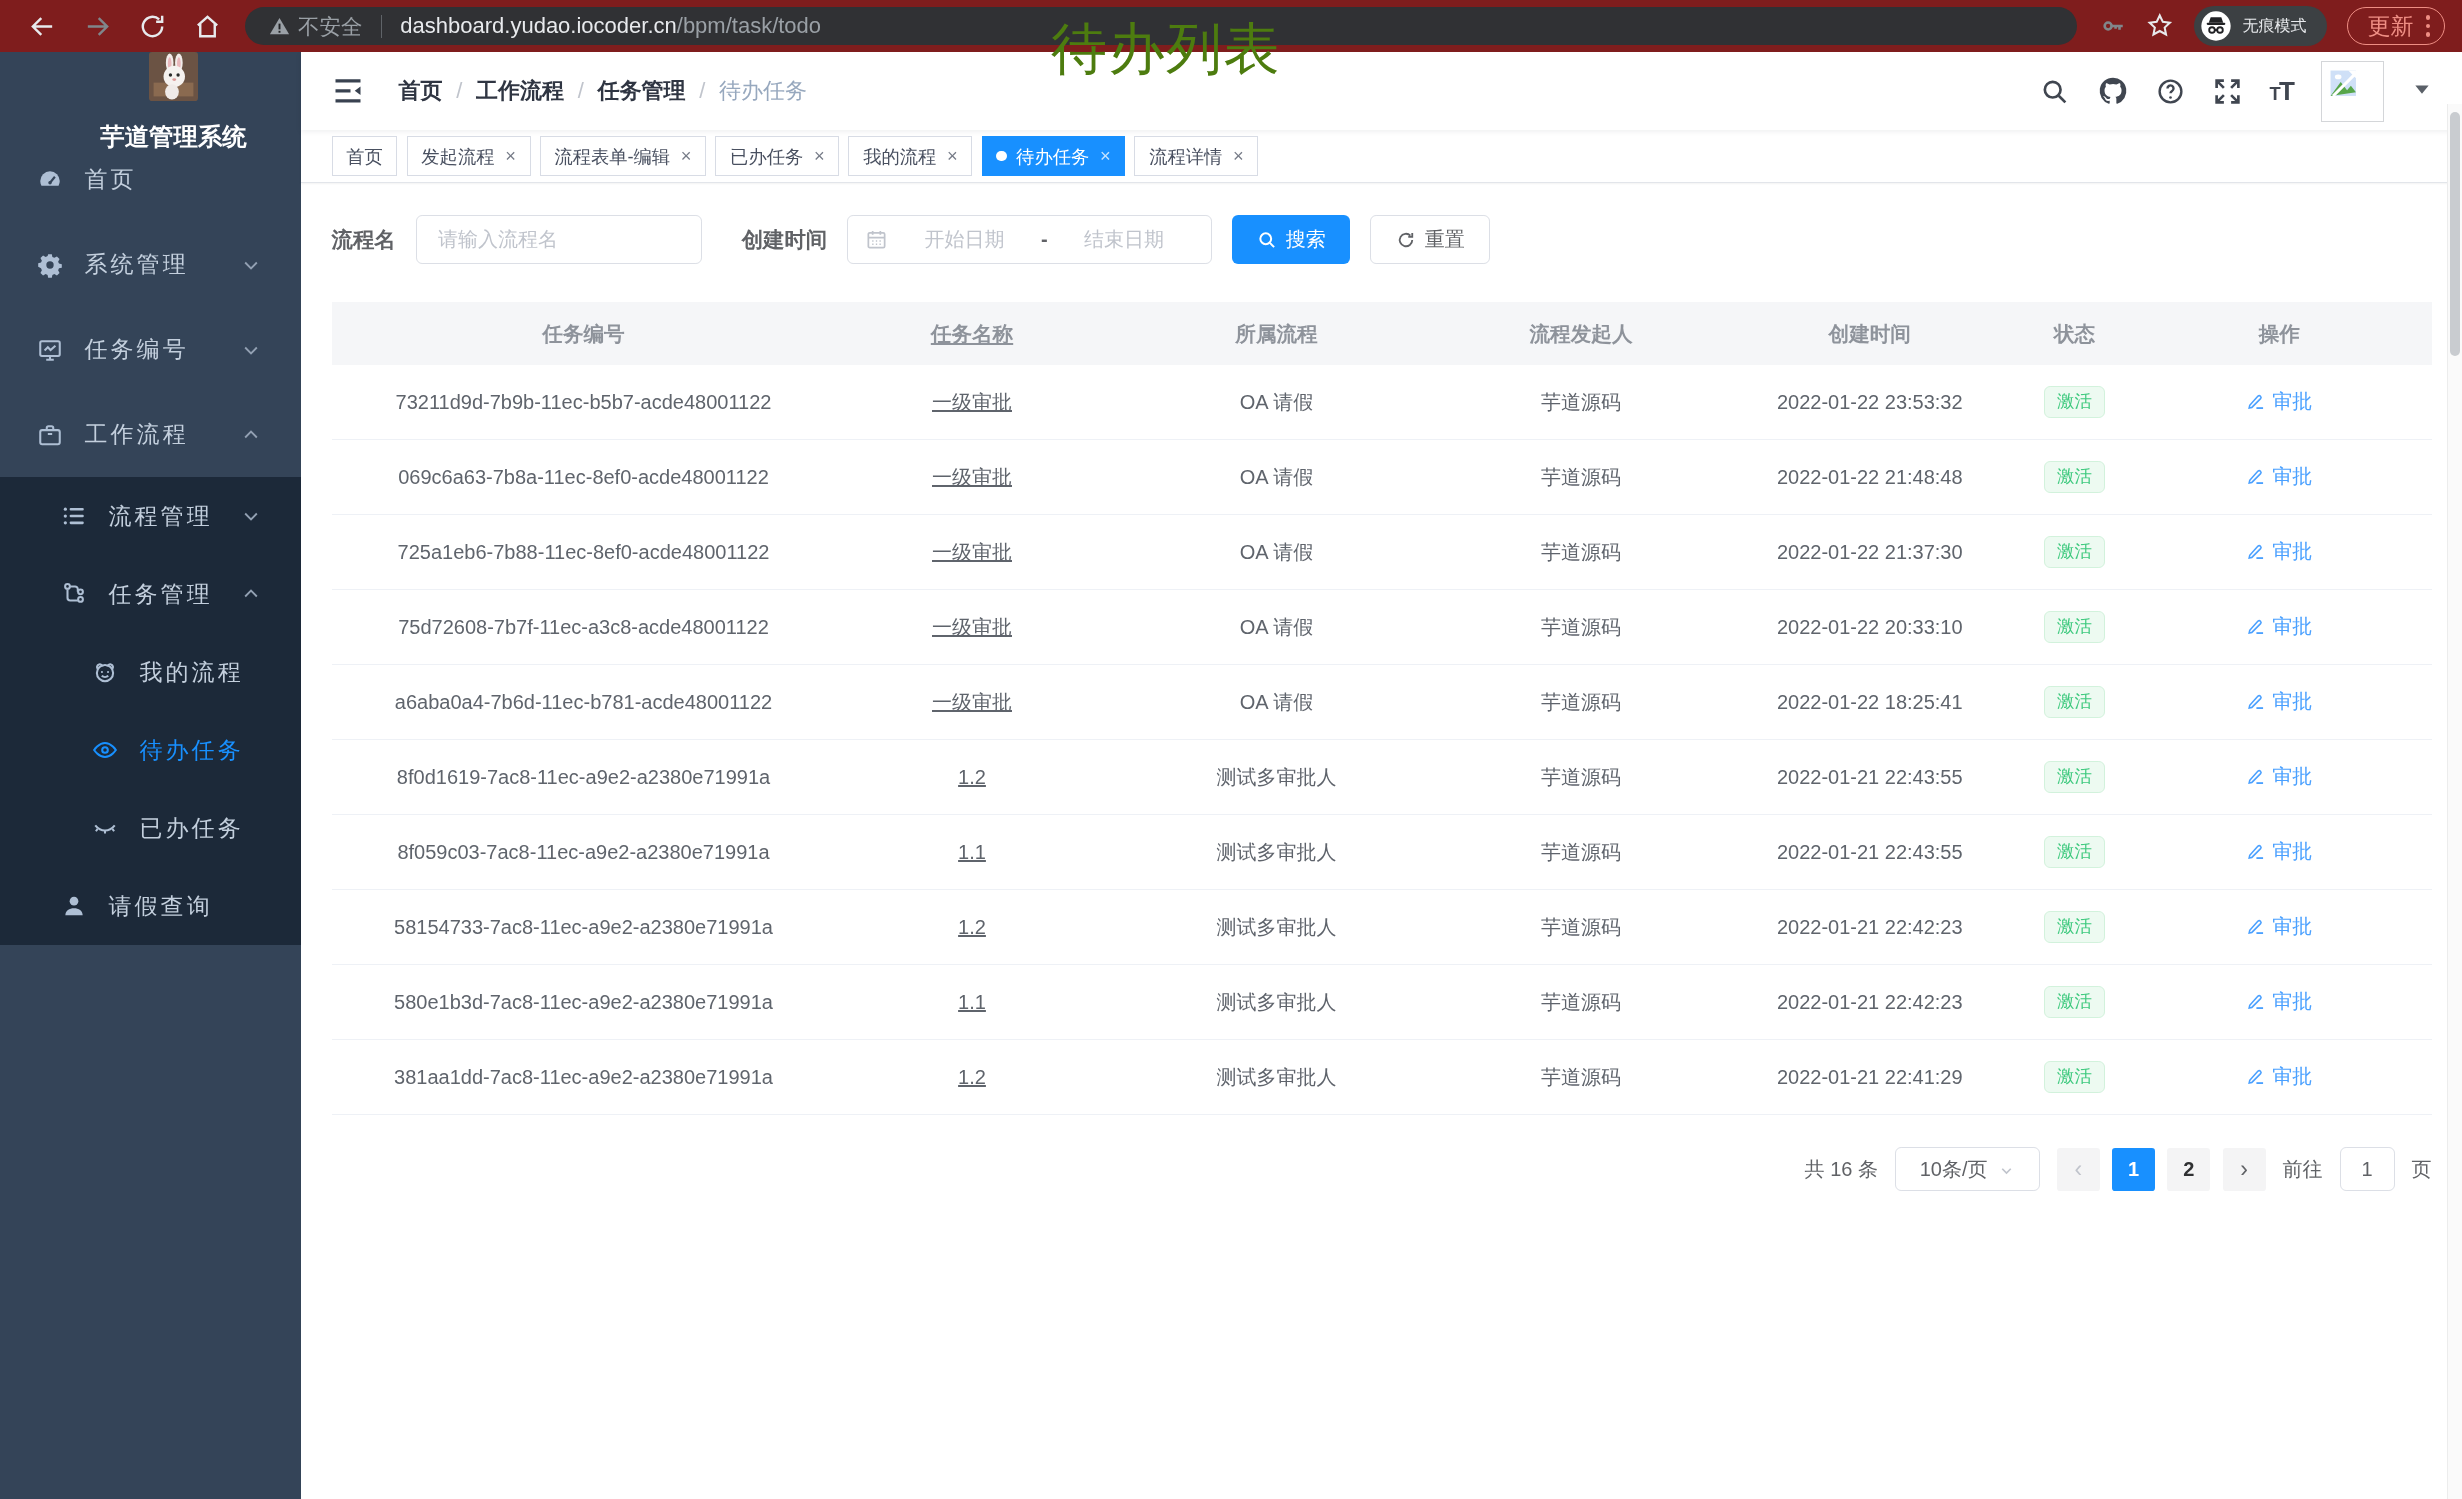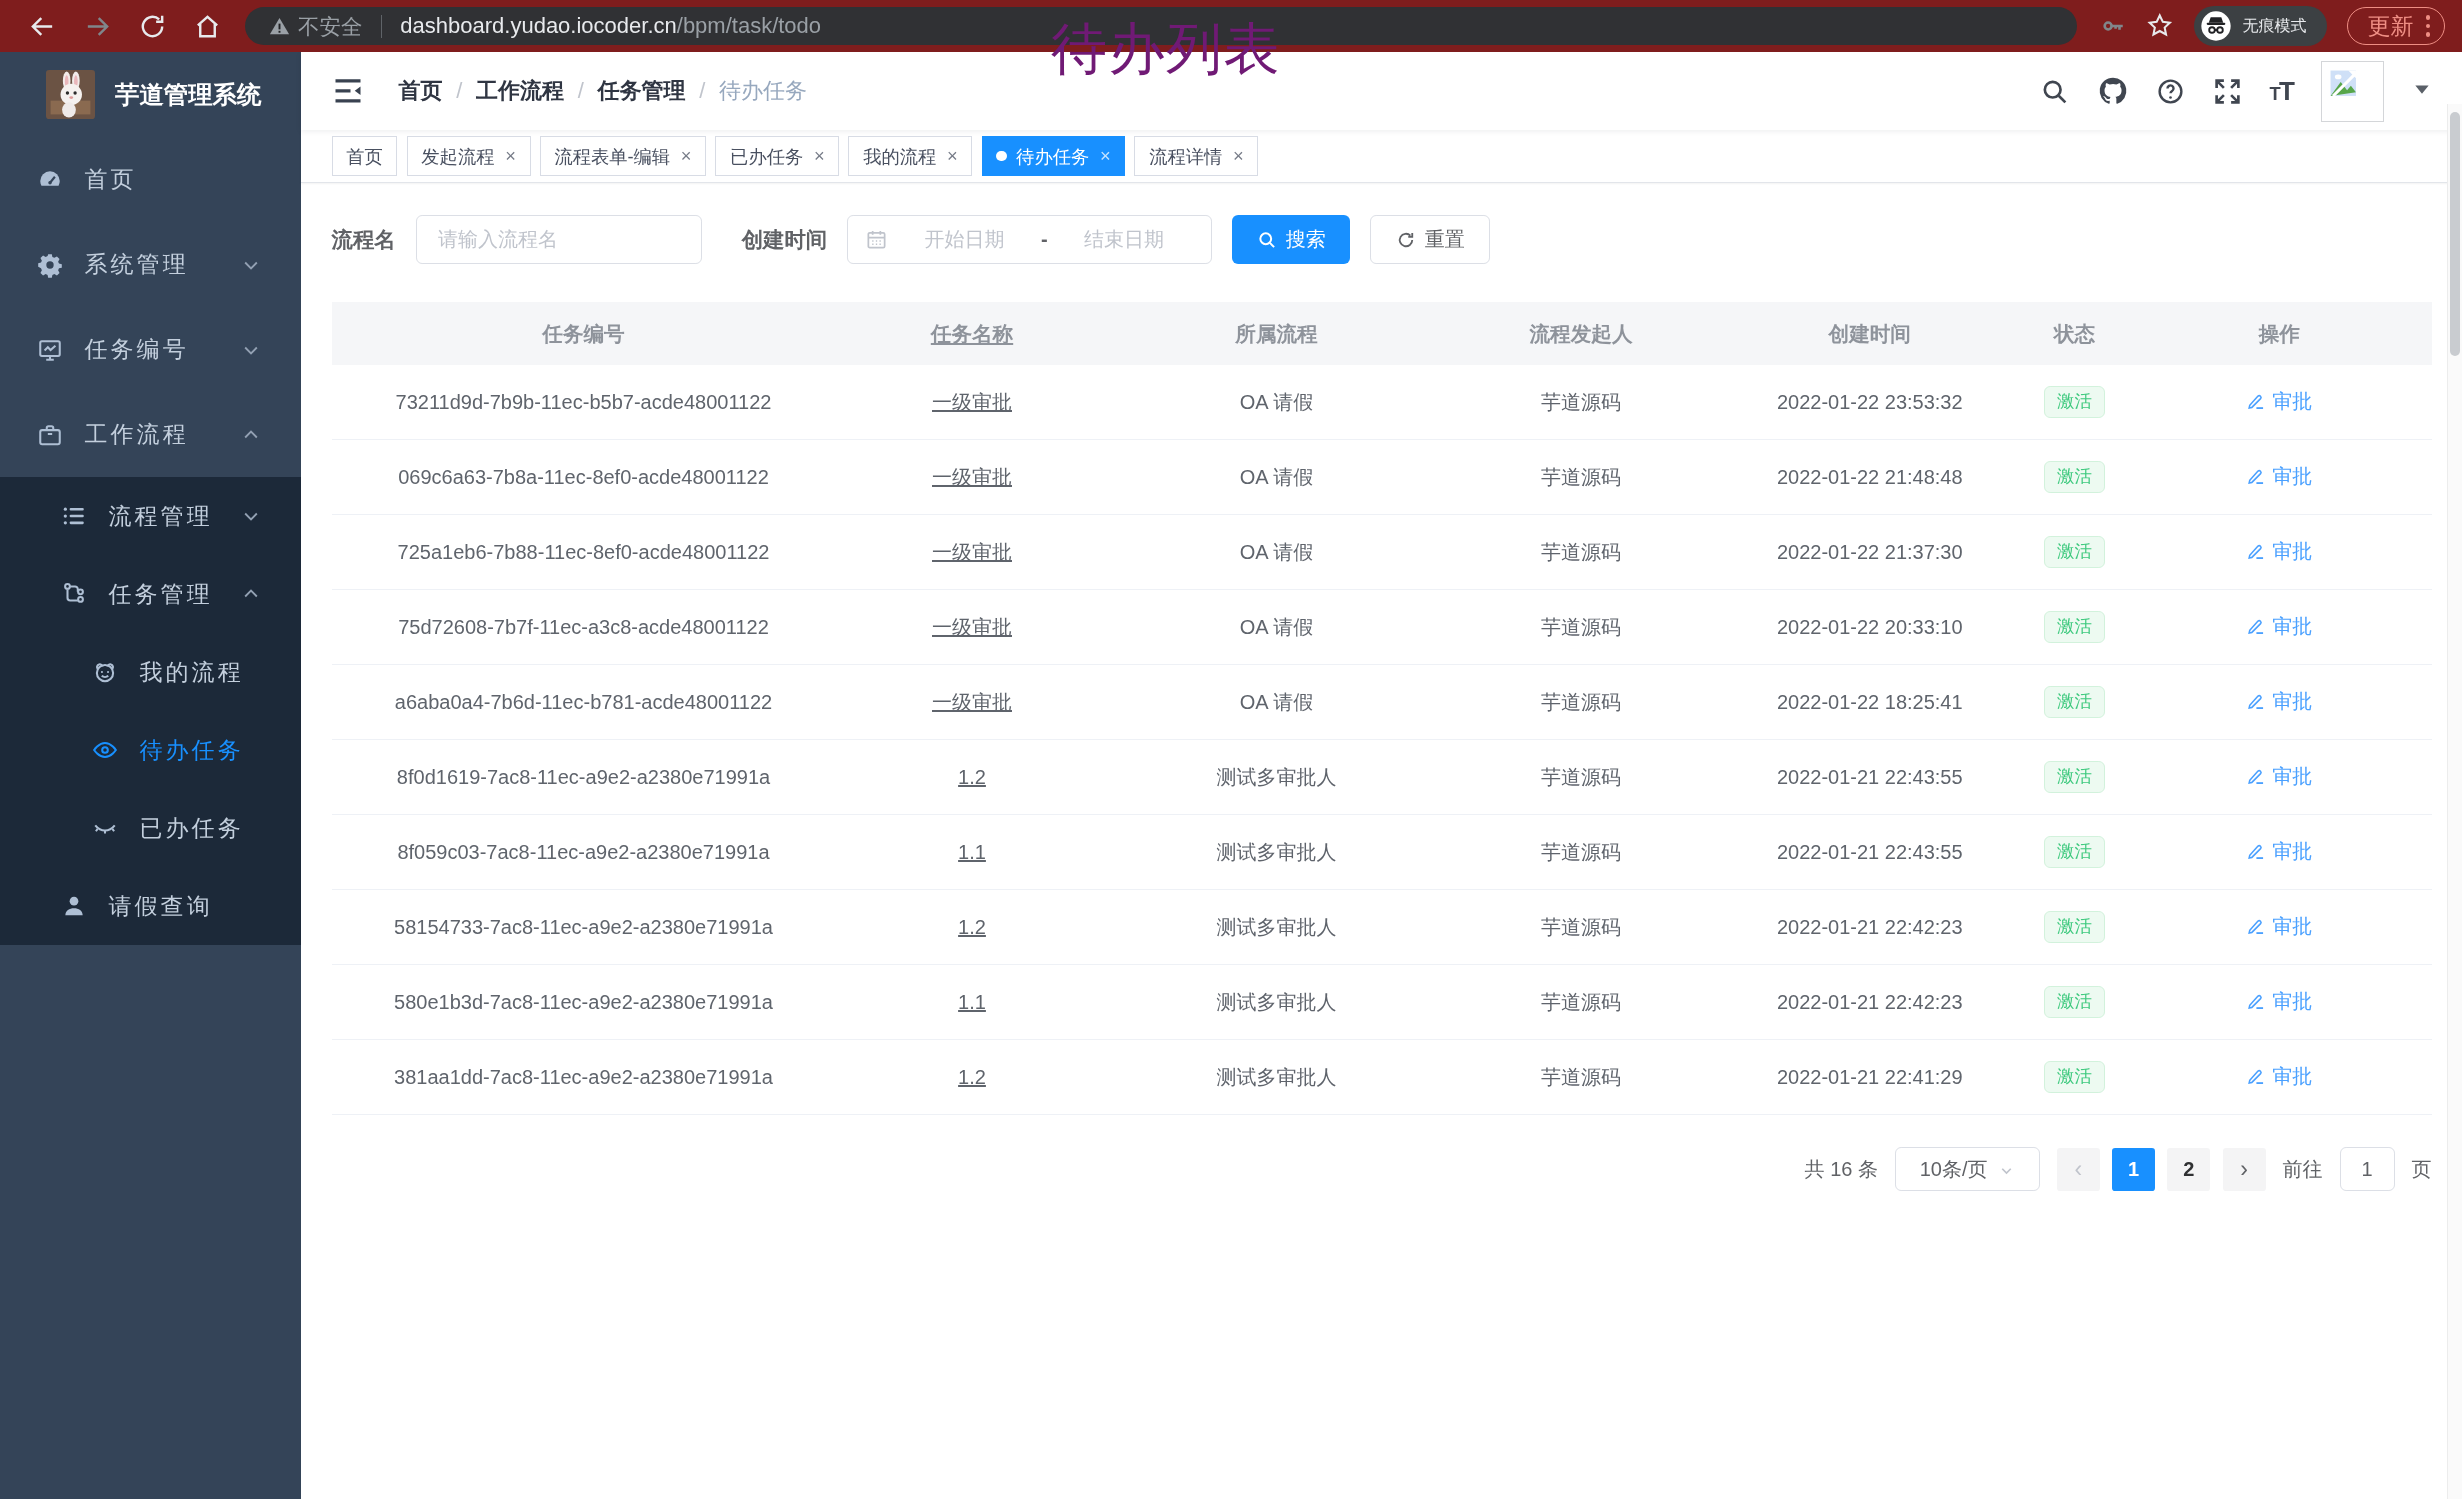--- a/index.html
+++ b/index.html
@@ -31,21 +31,21 @@
 
   
   .annotation { position:absolute; left:1051px; top:12.2px; z-index:50; pointer-events:none;
                 font-size:56px; color:#ff2913; font-weight:500; letter-spacing:1.5px; }
 
   
   .app { position:absolute; top:52px; left:0; right:0; bottom:0; display:flex; background:#fff; }
 
   
   .sidebar { width:301px; background:#344458; flex:none; display:flex; flex-direction:column; }
-  .logo-row { height:85px; display:flex; align-items:center; padding-left:46px; gap:20px; }
+  .logo-row { height:85px; display:flex; align-items:center; padding-left:46px; gap:20px;flex-direction:column; }
   .logo-img { width:49px; height:49px; border-radius:3.1px; overflow:hidden; flex:none; }
   .app-title { color:#ffffff; font-size:24.4px; font-weight:bold; white-space:nowrap; }
   .menu { flex:1; }
   .m-item { height:85px; display:flex; align-items:center; position:relative; cursor:pointer; }
   .m-item .mi { width:26px; height:26px; color:#aebfd4; display:inline-flex; flex:none; }
   .m-item .mi svg { width:100%; height:100%; }
   .m-item .lbl { margin-left:21.4px; font-size:23px; color:#c3cfdd; letter-spacing:3.1px; }
   .m-item .arrow { position:absolute; right:40px; width:20px; height:20px; color:#93a1b3; }
   .m-item.lv1 { padding-left:37px; }
   .submenu { background:#1c2939; }
@@ -212,21 +212,21 @@
         <span>更新</span>
         <span class="kebab">
             <i></i>
             <i></i>
             <i></i>
           </span>
       </span>
     </div>
   </div>
 
-  <div class="annotation" style="color: #701a75;">待办列表</div>
+  <div class="annotation" style="color: #4d7c0f;">待办列表</div>
 
   <div class="app">
 
     <aside class="sidebar">
       <div class="logo-row">
         <span class="logo-img">
           <svg viewBox="0 0 64 64" width="49" height="49">
               <rect width="64" height="64" fill="#6b5344"></rect>
               <rect x="6" y="40" width="52" height="18" fill="#8a6a50"></rect>
               <ellipse cx="27" cy="14" rx="5" ry="12" fill="#f2ecea"></ellipse>

